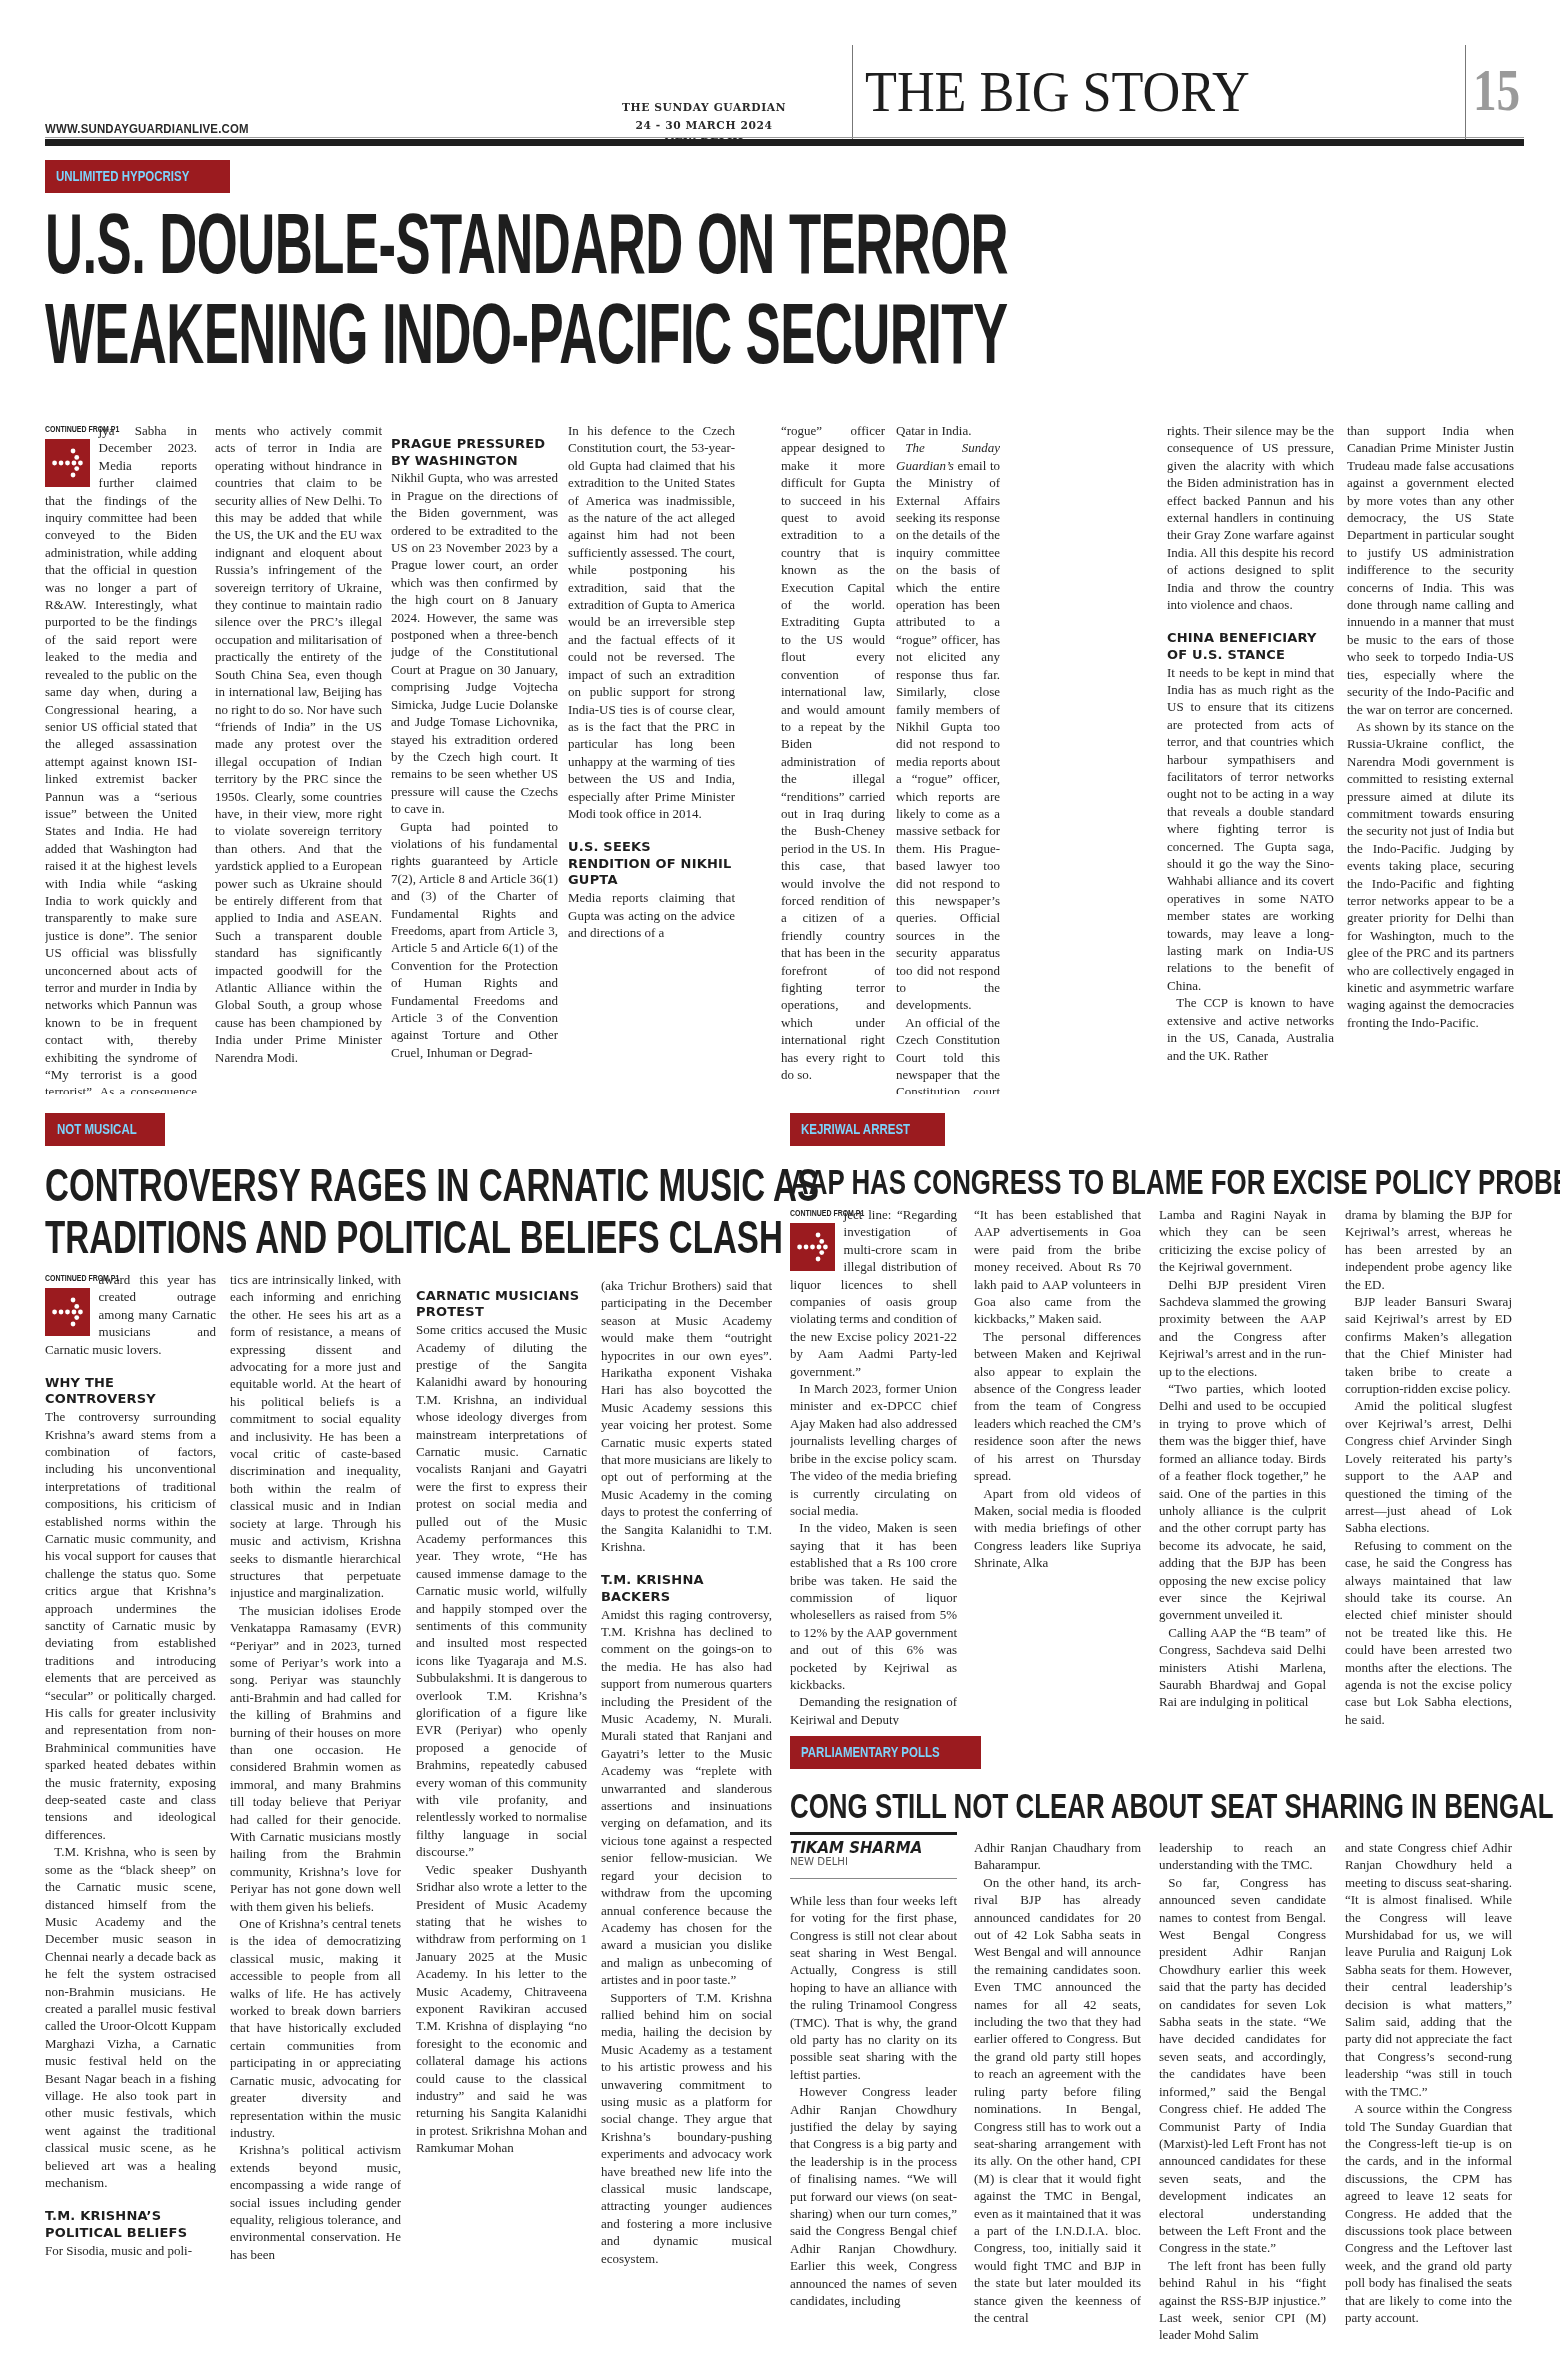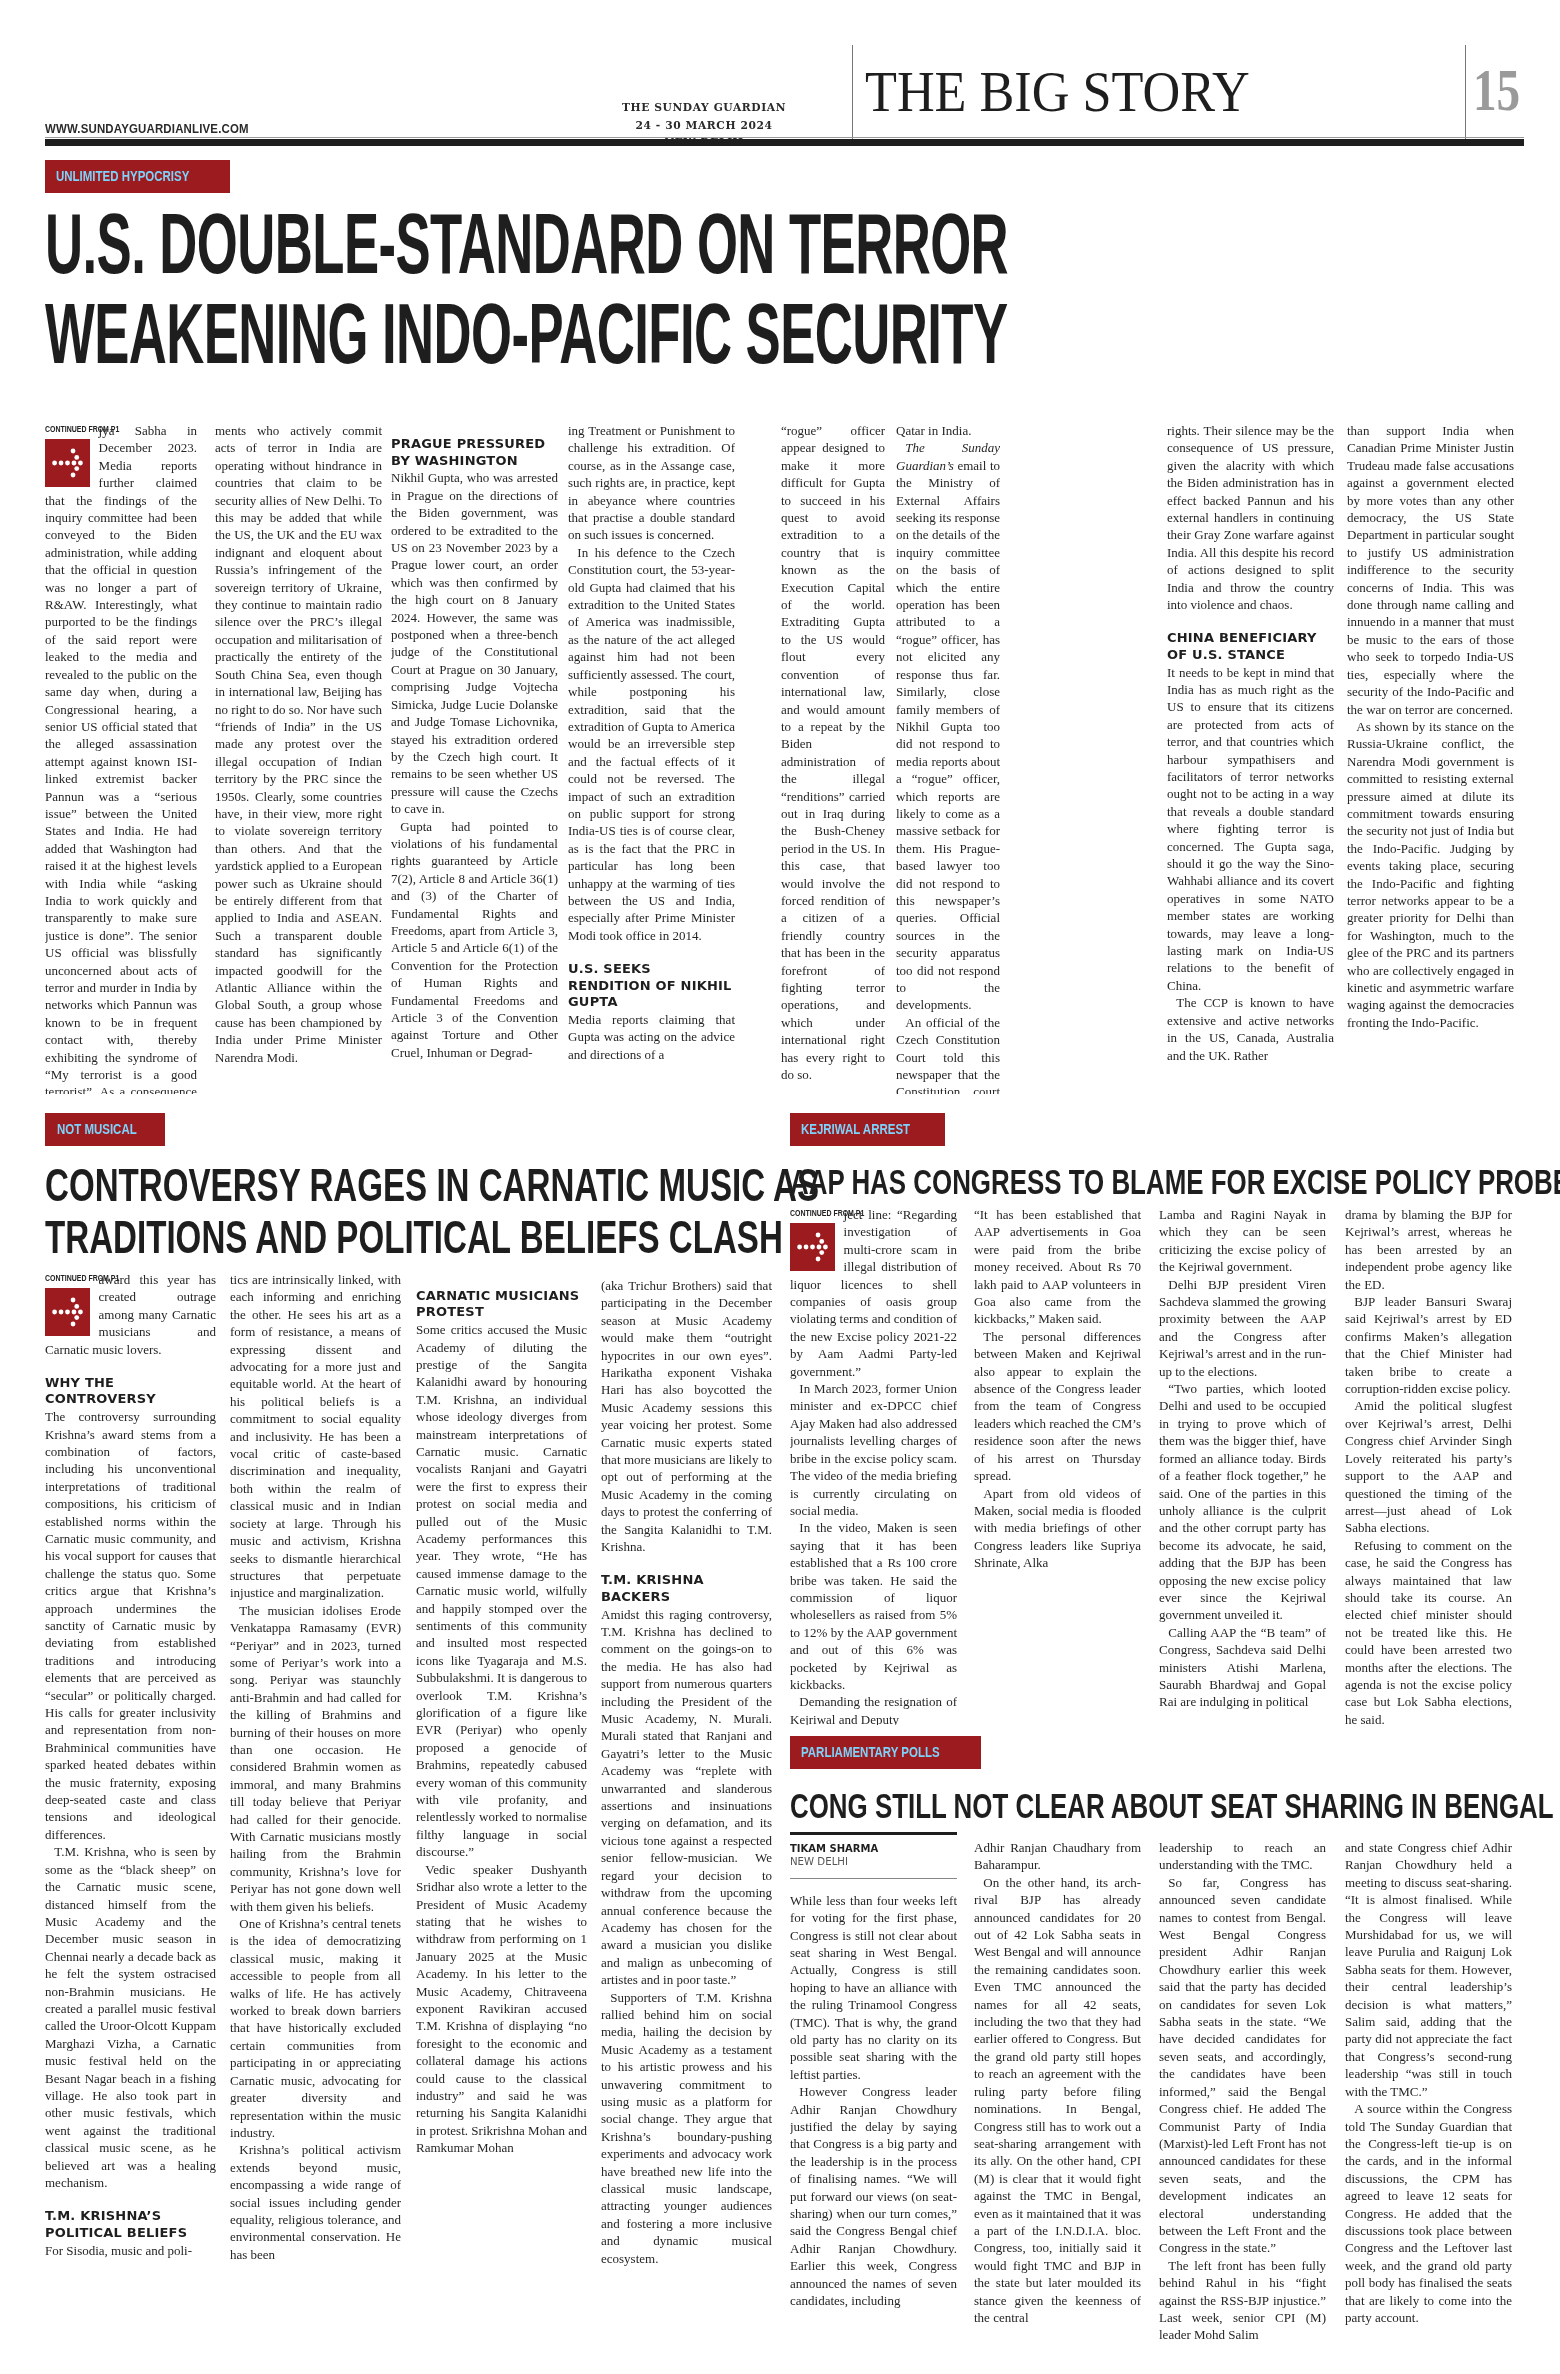--- a/index.html
+++ b/index.html
@@ -32,21 +32,21 @@
   .col p.noindent { text-indent: 0; }
   .subhead { font-family: "DejaVu Sans", sans-serif; font-weight: 700; font-size: 13px; line-height: 16.7px; color: #1e1e1e; margin-top: 16.7px; letter-spacing: 0.2px; text-align: left; }
   .subhead.first { margin-top: 0; }
 
   .cont-wrap { float: left; width: 48px; margin: 0 5.6px 1.9px 0; }
   .cont-label { font-family: "Liberation Sans", sans-serif; font-weight: 700; font-size: 9.7px; line-height: 13px; color: #222; white-space: nowrap; transform: scaleX(0.72); transform-origin: left; width: 83px; display: block; }
   .cont-icon { width: 45px; height: 48px; background: #9b1b1f; margin-top: 3.7px; position: relative; }
   .cont-icon svg { position: absolute; left: 0; top: 0; }
 
   .byline-box { border-top: 3.7px solid #1e1e1e; border-bottom: 0.9px solid #888; padding: 7.4px 0 9.3px 0; margin-bottom: 13px; }
-  .byline-name { font-family: "DejaVu Sans", sans-serif; font-weight: 700; font-size: 10px; line-height: 13px; color: #1e1e1e; }
+  .byline-name { font-family: "DejaVu Sans", sans-serif; font-weight: 700; font-size: 15px; line-height: 13px; color: #1e1e1e; font-style: italic; }
   .byline-place { font-family: "DejaVu Sans", sans-serif; font-size: 10.2px; line-height: 13px; color: #555; }
   em.pub { font-style: italic; }
 </style>
 </head>
 <body>
 
 <header class="masthead">
   <div class="site-url">WWW.SUNDAYGUARDIANLIVE.COM</div>
   <div class="pub-info">
     <div>THE SUNDAY GUARDIAN</div>
@@ -93,21 +93,20 @@
   <p class="noindent">ments who actively commit acts of terror in India are operating without hindrance in countries that claim to be security allies of New Delhi. To this may be added that while the US, the UK and the EU wax indignant and eloquent about Russia’s infringement of the sovereign territory of Ukraine, they continue to maintain radio silence over the PRC’s illegal occupation and militarisation of practically the entirety of the South China Sea, even though in international law, Beijing has no right to do so. Nor have such “friends of India” in the US made any protest over the illegal occupation of Indian territory by the PRC since the 1950s. Clearly, some countries have, in their view, more right to violate sovereign territory than others. And that the yardstick applied to a European power such as Ukraine should be entirely different from that applied to India and ASEAN. Such a transparent double standard has significantly impacted goodwill for the Atlantic Alliance within the Global South, a group whose cause has been championed by India under Prime Minister Narendra Modi.</p>
 </div>
 
 <div class="col" style="left:391px; top:436px; width:167px; height:659px;">
   <div class="subhead first">PRAGUE PRESSURED BY WASHINGTON</div>
   <p class="noindent">Nikhil Gupta, who was arrested in Prague on the directions of the Biden government, was ordered to be extradited to the US on 23 November 2023 by a Prague lower court, an order which was then confirmed by the high court on 8 January 2024. However, the same was postponed when a three-bench judge of the Constitutional Court at Prague on 30 January, comprising Judge Vojtecha Simicka, Judge Lucie Dolanske and Judge Tomase Lichovnika, stayed his extradition ordered by the Czech high court. It remains to be seen whether US pressure will cause the Czechs to cave in.</p>
   <p>Gupta had pointed to violations of his fundamental rights guaranteed by Article 7(2), Article 8 and Article 36(1) and (3) of the Charter of Fundamental Rights and Freedoms, apart from Article 3, Article 5 and Article 6(1) of the Convention for the Protection of Human Rights and Fundamental Freedoms and Article 3 of the Convention against Torture and Other Cruel, Inhuman or Degrad-</p>
 </div>
 
 <div class="col" style="left:568px; top:422px; width:167px; height:672px;">
-  <p class="noindent">ing Treatment or Punishment to challenge his extradition. Of course, as in the Assange case, such rights are, in practice, kept in abeyance where countries that practise a double standard on such issues is concerned.</p>
   <p>In his defence to the Czech Constitution court, the 53-year-old Gupta had claimed that his extradition to the United States of America was inadmissible, as the nature of the act alleged against him had not been sufficiently assessed. The court, while postponing his extradition, said that the extradition of Gupta to America would be an irreversible step and the factual effects of it could not be reversed. The impact of such an extradition on public support for strong India-US ties is of course clear, as is the fact that the PRC in particular has long been unhappy at the warming of ties between the US and India, especially after Prime Minister Modi took office in 2014.</p>
   <div class="subhead">U.S. SEEKS RENDITION OF NIKHIL GUPTA</div>
   <p class="noindent">Media reports claiming that Gupta was acting on the advice and directions of a</p>
 </div>
 
 <div class="col" style="left:781px; top:422px; width:104px; height:672px;">
   <p class="noindent">“rogue” officer appear designed to make it more difficult for Gupta to succeed in his quest to avoid extradition to a country that is known as the Execution Capital of the world. Extraditing Gupta to the US would flout every convention of international law, and would amount to a repeat by the Biden administration of the illegal “renditions” carried out in Iraq during the Bush-Cheney period in the US. In this case, that would involve the forced rendition of a citizen of a friendly country that has been in the forefront of fighting terror operations, and which under international right has every right to do so.</p>
 
 </div>
 

